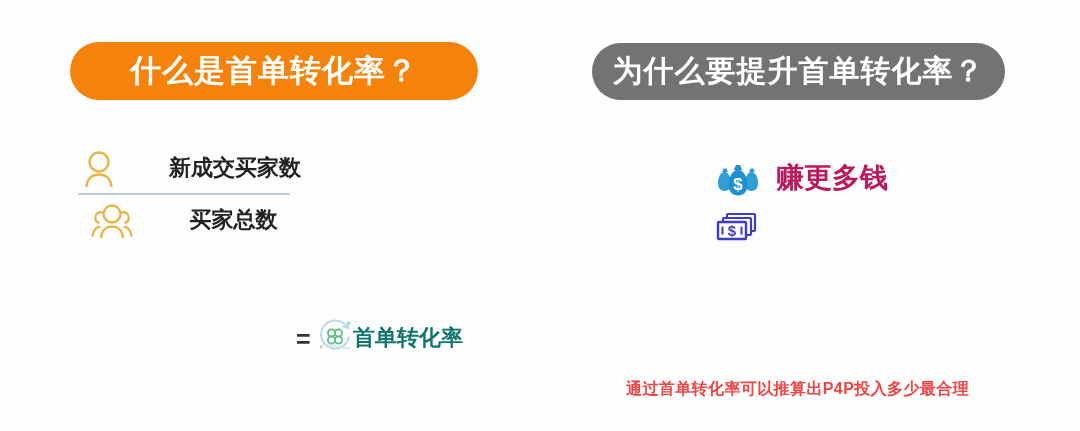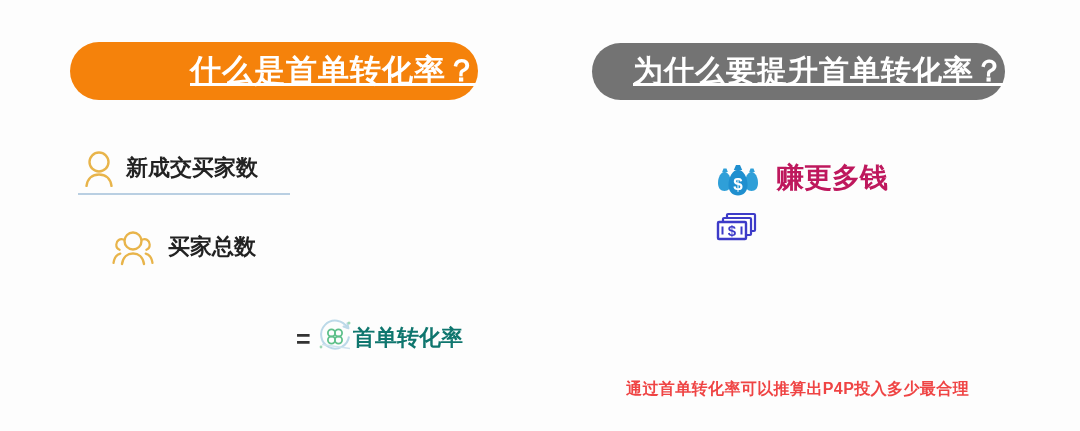--- a/index.html
+++ b/index.html
@@ -19,27 +19,26 @@
     width: 1080px;
     height: 431px;
     background: #fdfdfd;
   }
 
   
   .pill {
     position: absolute;
     display: flex;
     align-items: center;
-    justify-content: flex-end;
+    justify-content: center;
     border-radius: 32px;
     color: #ffffff;
     font-weight: bold;
     letter-spacing: 1px;
     white-space: nowrap;
-    text-decoration: underline;
   }
   .pill-orange {
     left: 70px;
     top: 42px;
     width: 408px;
     height: 58px;
     background: #f5820b;
     font-size: 31px;
   }
   .pill-blue {
@@ -62,23 +61,24 @@
   .frac {
     position: absolute;
     left: 0;
     top: 0;
     width: 212px;
   }
   .frac-row {
     display: flex;
     align-items: center;
     height: 50px;
+    gap: 43px;
   }
   .frac-row.numer { justify-content: flex-start; padding-left: 4px; }
-  .frac-row.denom { justify-content: center; margin-top: 27px; }
+  .frac-row.denom { justify-content: center; }
   .frac-bar {
     width: 212px;
     height: 2px;
     background: #b9cfe2;
   }
   .frac-label {
     font-size: 22px;
     color: #222222;
     font-weight: bold;
     margin-left: 10px;

